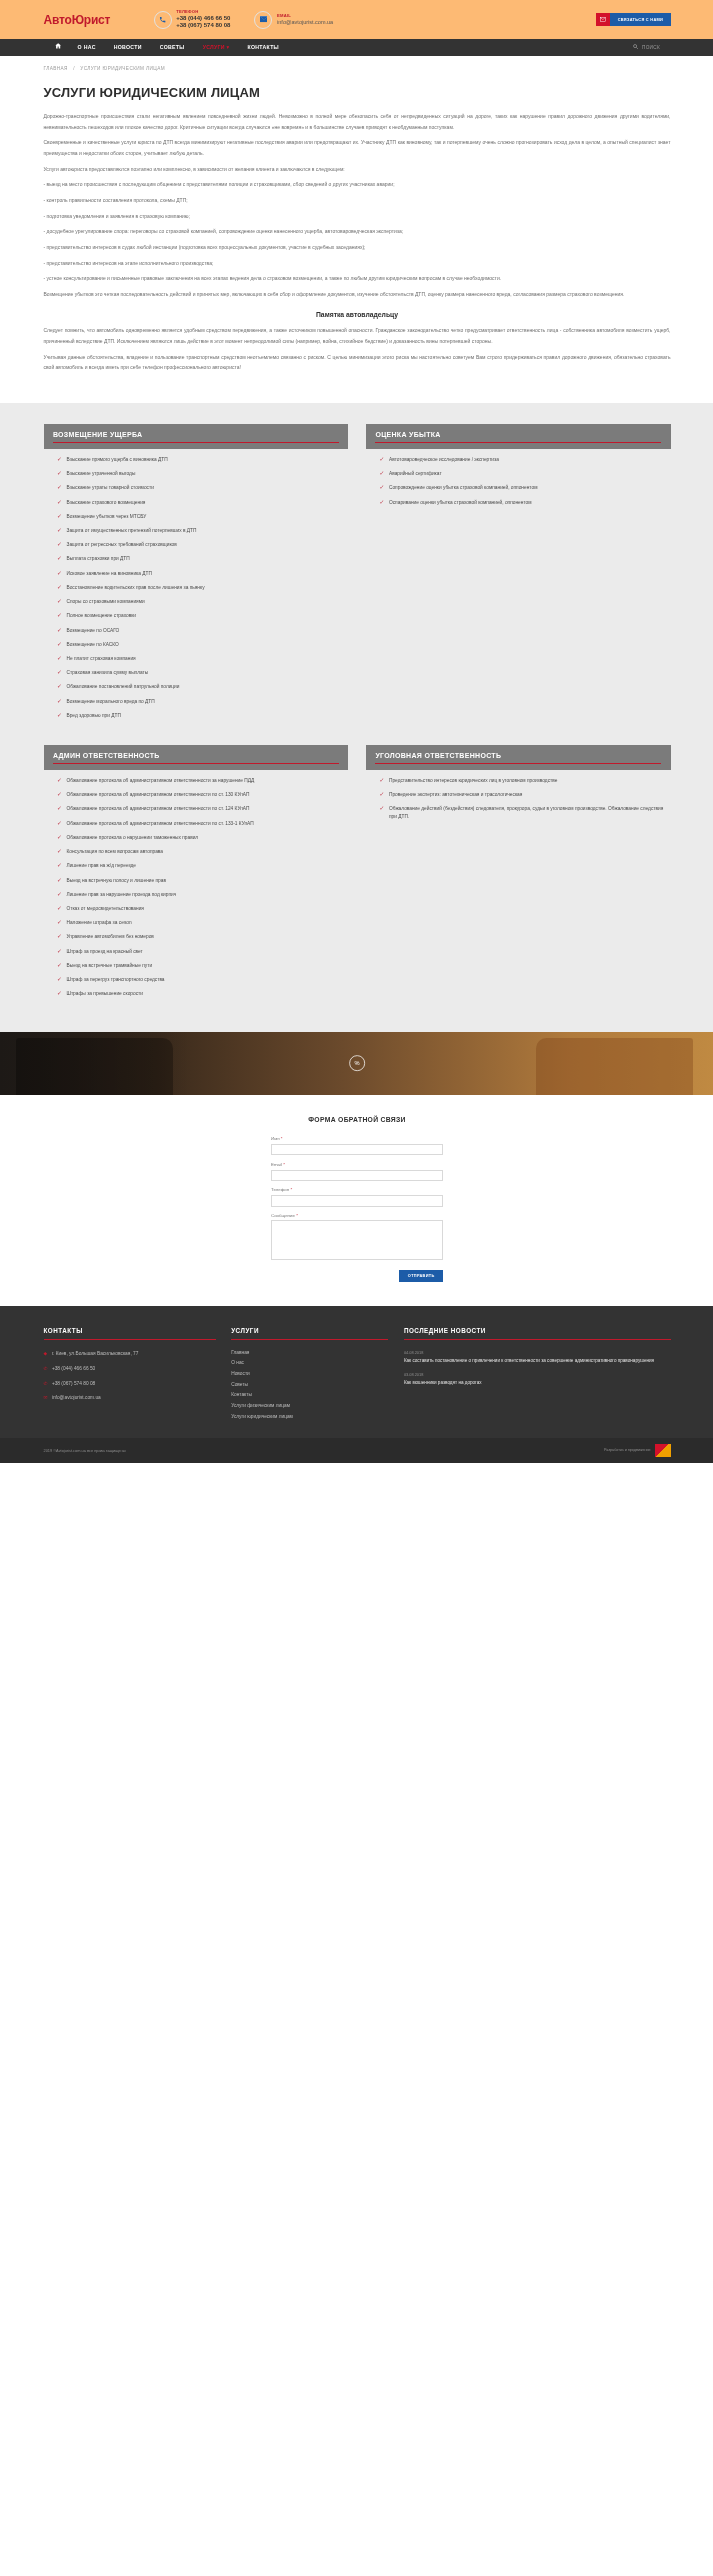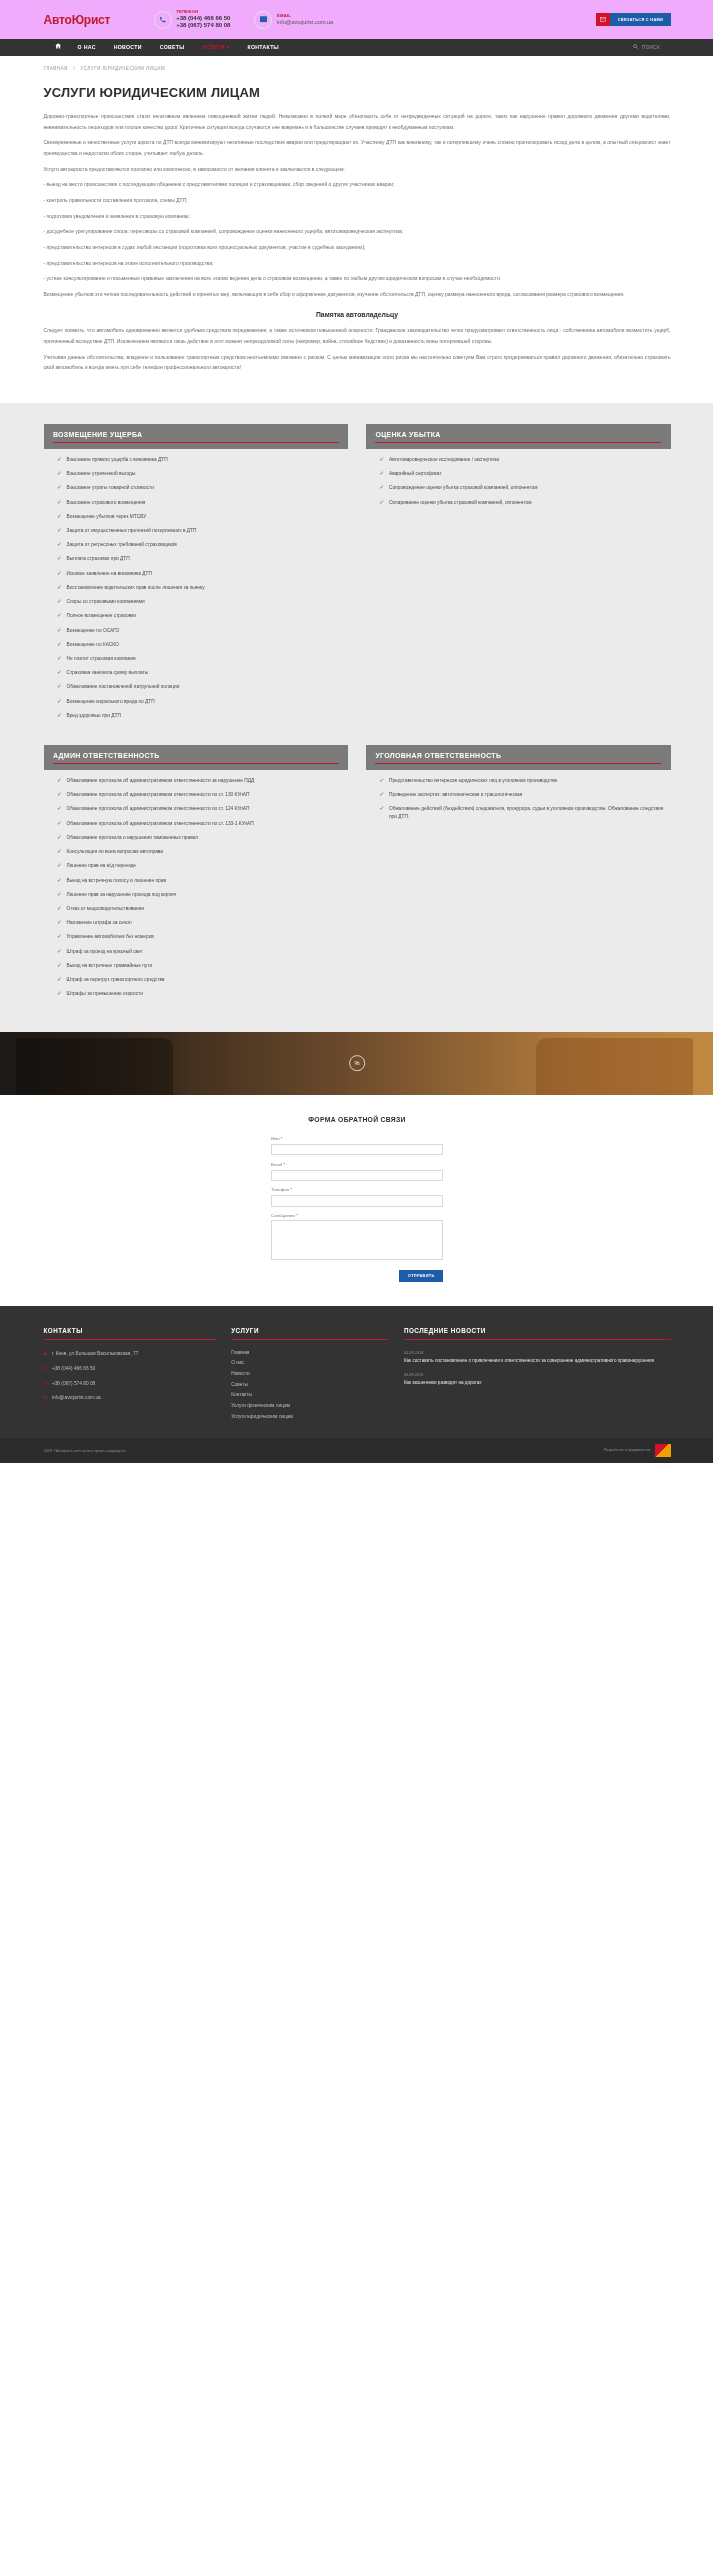--- a/index.html
+++ b/index.html
@@ -6,21 +6,21 @@
   html, body {
     width: 714px;
     background: #ffffff;
     font-family: "Liberation Sans", "DejaVu Sans", sans-serif;
     color: #4a4a4a;
   }
 
   
   .topbar {
     height: 39px;
-    background: #f0abfc;
+    background: #fdba74;
     display: flex;
     align-items: center;
     padding: 0 0 0 0;
   }
   .topbar-inner {
     width: 627px;
     margin: 0 auto;
     display: flex;
     align-items: center;
   }

